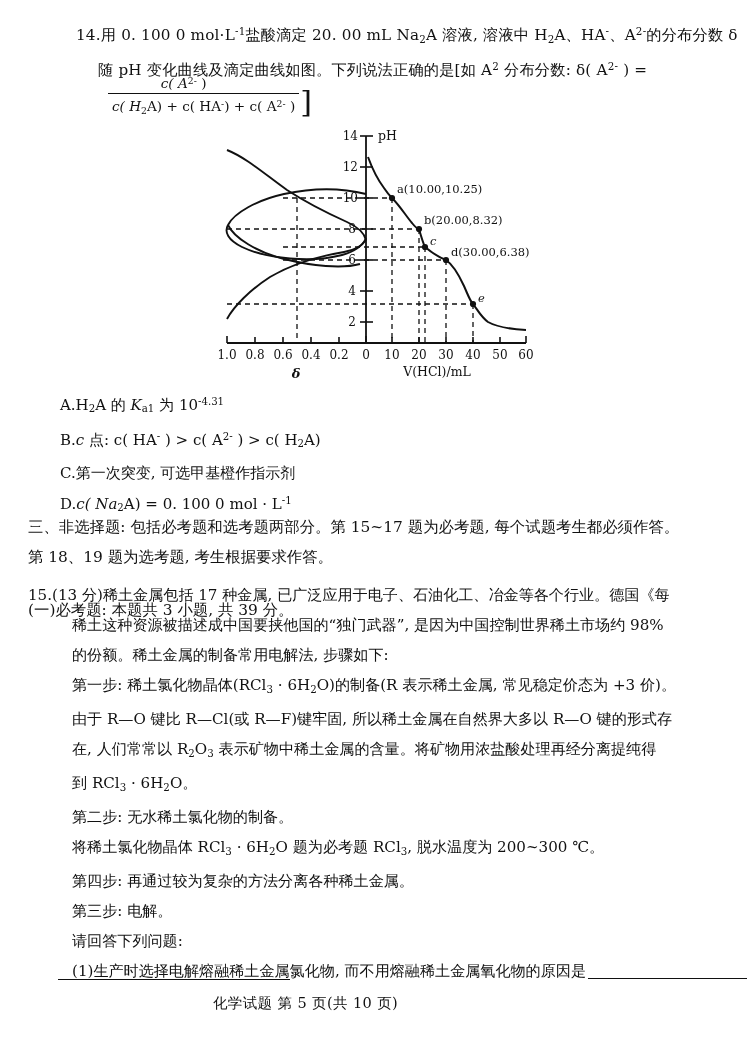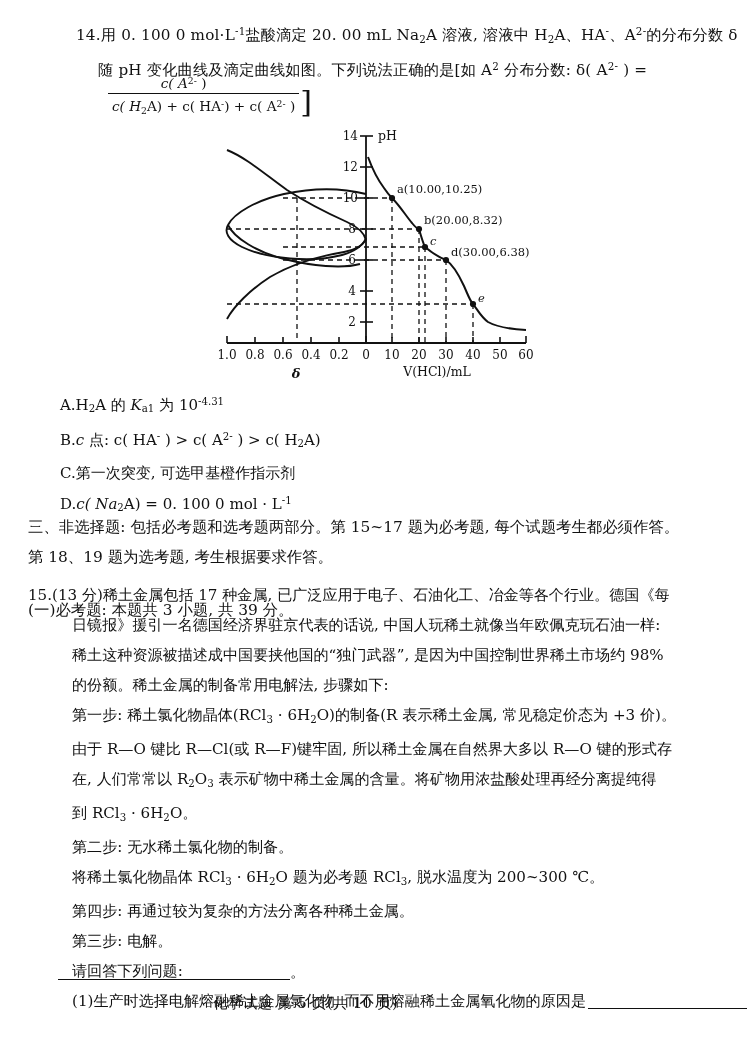--- a/index.html
+++ b/index.html
@@ -287,21 +287,20 @@
   <div id="sec3">
     <div class="sline">三、非选择题: 包括必考题和选考题两部分。第 15~17 题为必考题, 每个试题考生都必须作答。</div>
     <div class="sline">第 18、19 题为选考题, 考生根据要求作答。</div>
     <div class="sline" style="margin-top:23px">(一)必考题: 本题共 3 小题, 共 39 分。</div>
   </div>
 
   <div id="q15">
     <div class="p15">
       <span>15.</span><span>(13 分)</span><span>稀土金属包括 17 种金属, 已广泛应用于电子、石油化工、冶金等各个行业。德国《每</span>
     </div>
-    <div class="p15 ind">日镜报》援引一名德国经济界驻京代表的话说, 中国人玩稀土就像当年欧佩克玩石油一样:</div>
     <div class="p15 ind">稀土这种资源被描述成中国要挟他国的“独门武器”, 是因为中国控制世界稀土市场约 98%</div>
     <div class="p15 ind">的份额。稀土金属的制备常用电解法, 步骤如下:</div>
 
     <div class="p15 ind">
       <span>第一步: 稀土氯化物晶体(RCl</span><span class="sub">3</span><span> · 6H</span><span class="sub">2</span><span>O)的制备(R 表示稀土金属, 常见稳定价态为 +3 价)。</span>
     </div>
     <div class="p15 ind">由于 R—O 键比 R—Cl(或 R—F)键牢固, 所以稀土金属在自然界大多以 R—O 键的形式存</div>
     <div class="p15 ind">
       <span>在, 人们常常以 R</span><span class="sub">2</span><span>O</span><span class="sub">3</span><span> 表示矿物中稀土金属的含量。将矿物用浓盐酸处理再经分离提纯得</span>
     </div>

